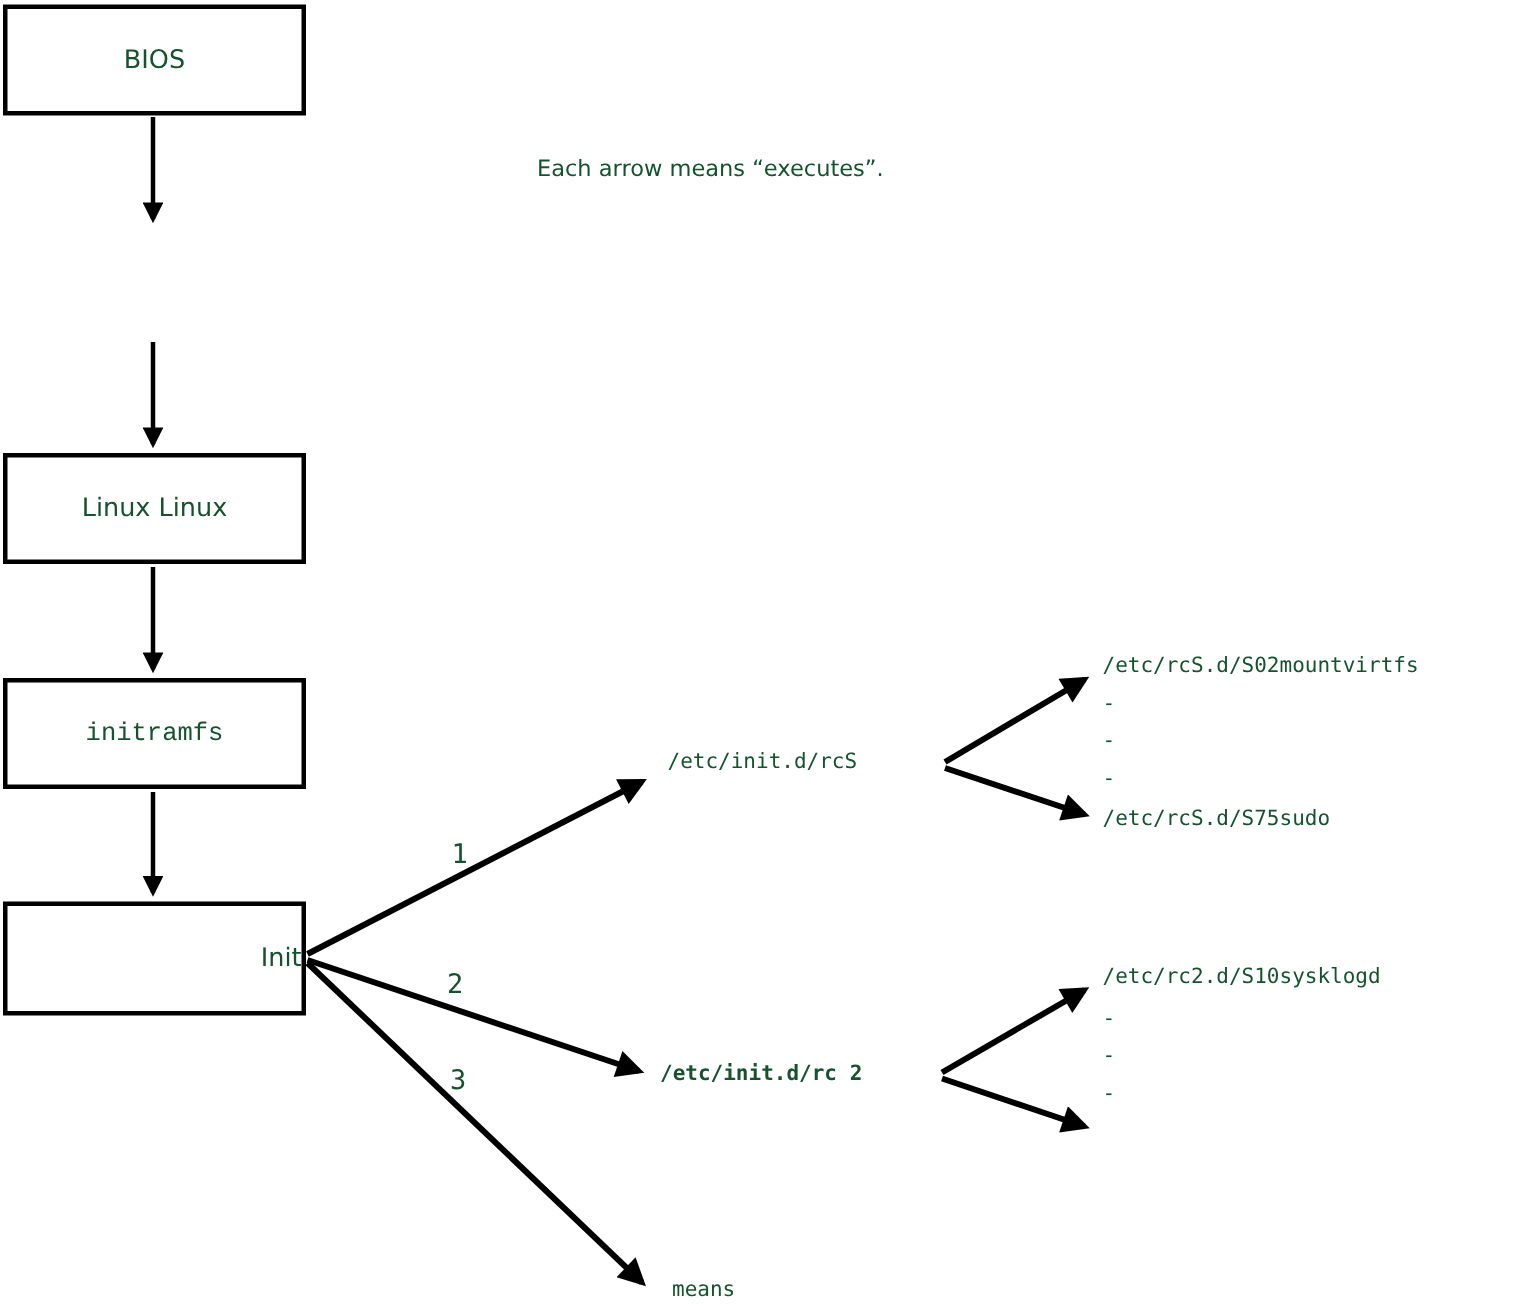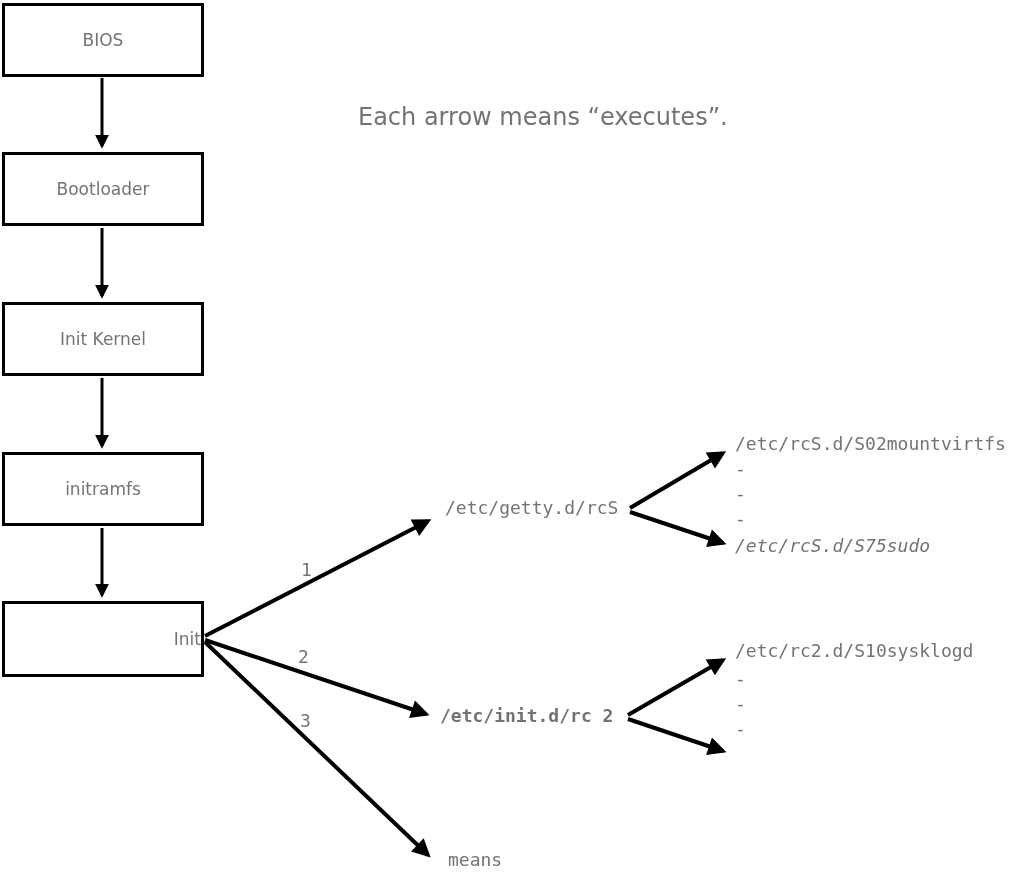--- a/index.html
+++ b/index.html
@@ -2,21 +2,21 @@
 <html><head>
 <meta charset="utf-8">
 <style>
   html, body { margin: 0; padding: 0; background: #ffffff; }
   .canvas {
     position: relative;
     width: 1024px;
     height: 875px;
     background: #ffffff;
     font-family: "DejaVu Sans", "Liberation Sans", sans-serif;
-    color: #737373;
+    color: #14532d;
     overflow: hidden;
   }
   .arrows {
     position: absolute;
     left: 0; top: 0;
     width: 1024px; height: 875px;
   }
   .box {
     position: absolute;
     left: 2px;
@@ -27,27 +27,27 @@
     background: #ffffff;
     display: flex;
     align-items: center;
     justify-content: center;
     font-size: 17px;
   }
   .note {
     position: absolute;
     left: 358px;
     top: 103px;
-    font-size: 24px;
+    font-size: 15px;
     white-space: nowrap;
   }
   .mono {
     position: absolute;
     font-family: "DejaVu Sans Mono", "Liberation Mono", monospace;
-    font-size: 18px;
+    font-size: 14px;
     line-height: 20px;
     white-space: pre;
   }
   .num {
     position: absolute;
     font-family: "DejaVu Sans Mono", "Liberation Mono", monospace;
     font-size: 18px;
     line-height: 20px;
   }
 </style>
@@ -75,47 +75,44 @@
     <line x1="630" y1="508" x2="723" y2="453" stroke="#000" stroke-width="4" marker-end="url(#ah)"></line>
     <line x1="630" y1="512" x2="723" y2="543" stroke="#000" stroke-width="4" marker-end="url(#ah)"></line>
 
     <line x1="628" y1="715" x2="723" y2="660" stroke="#000" stroke-width="4" marker-end="url(#ah)"></line>
     <line x1="628" y1="719" x2="723" y2="751" stroke="#000" stroke-width="4" marker-end="url(#ah)"></line>
   </svg>
 
   <div class="box" style="top:3px;">
     <span>BIOS</span>
   </div>
-  <div class="box" style="top:152px;">
-    <span>Bootloader</span>
+  <div class="box" style="top:302px;">
+    <span>Linux Linux</span>
   </div>
-  <div class="box" style="top:302px;">
-    <span>Init Kernel</span>
-  </div>
-  <div class="box" style="top:452px;">
+  <div class="box" style="top:452px;font-family:Liberation Mono, monospace;">
     <span>initramfs</span>
   </div>
   <div class="box" style="top:601px;height:76px;justify-content:flex-end;">
     <span>Init</span>
   </div>
 
   <div class="note">Each arrow means “executes”.</div>
 
   <div class="num" style="left:301px;top:560px;">1</div>
   <div class="num" style="left:298px;top:647px;">2</div>
   <div class="num" style="left:300px;top:711px;">3</div>
 
-  <div class="mono" style="left:445px;top:498px;">/etc/getty.d/rcS</div>
+  <div class="mono" style="left:445px;top:498px;">/etc/init.d/rcS</div>
   <div class="mono" style="left:440px;top:706px;font-weight:bold;">/etc/init.d/rc 2</div>
   <div class="mono" style="left:448px;top:850px;">means</div>
 
   <div class="mono" style="left:735px;top:434px;">/etc/rcS.d/S02mountvirtfs</div>
   <div class="mono" style="left:735px;top:459px;">-</div>
   <div class="mono" style="left:735px;top:484px;">-</div>
   <div class="mono" style="left:735px;top:509px;">-</div>
-  <div class="mono" style="left:735px;top:536px;font-style:italic;">/etc/rcS.d/S75sudo</div>
+  <div class="mono" style="left:735px;top:536px;">/etc/rcS.d/S75sudo</div>
 
   <div class="mono" style="left:735px;top:641px;text-align:center;">/etc/rc2.d/S10sysklogd</div>
   <div class="mono" style="left:735px;top:669px;">-</div>
   <div class="mono" style="left:735px;top:694px;">-</div>
   <div class="mono" style="left:735px;top:719px;">-</div>
 
 </div>
 
 </body></html>

